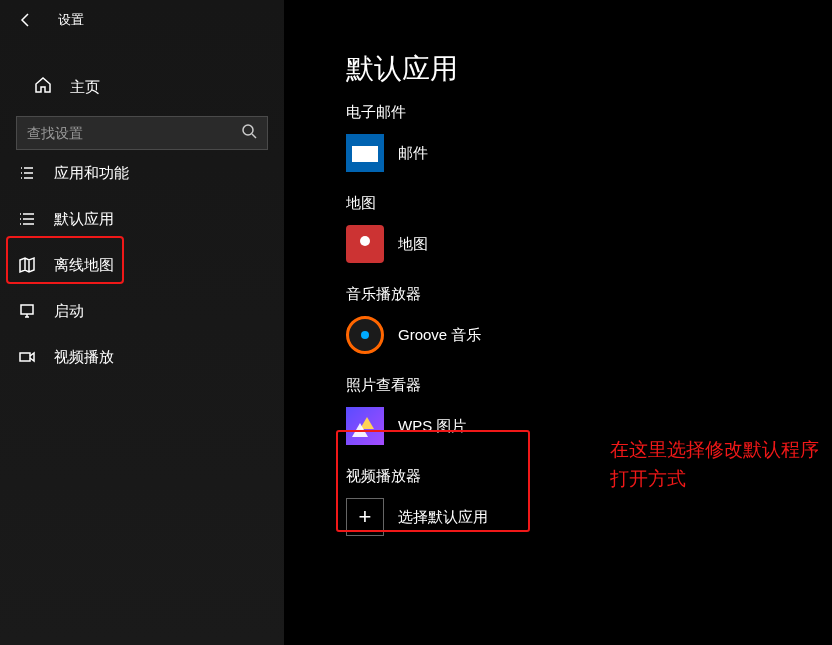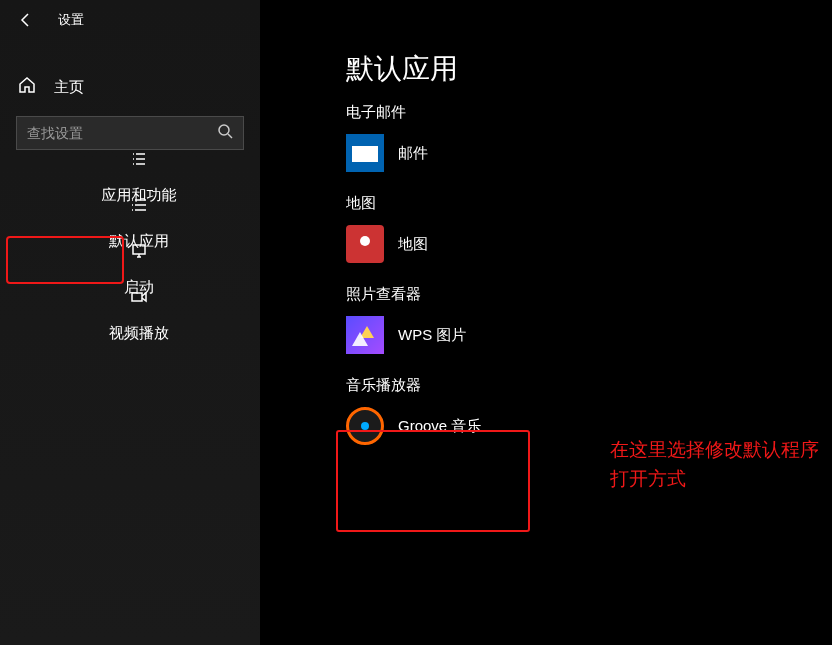--- a/index.html
+++ b/index.html
@@ -9,40 +9,40 @@
     background: #000;
     font-family: "Microsoft YaHei", "Segoe UI", sans-serif;
     color: #fff;
     overflow: hidden;
     position: relative;
   }
   .sidebar {
     position: absolute;
     left: 0;
     top: 0;
-    width: 260px;
+    width: 284px;
     height: 645px;
     background: #1a1a1a;
     background: linear-gradient(180deg, #161616, #1a1a1a);
   }
   .header {
     height: 40px;
     display: flex;
     align-items: center;
     padding-left: 18px;
     gap: 24px;
   }
   .back-icon { width: 16px; height: 16px; display: flex; align-items: center; justify-content: center; cursor: pointer; }
   .back-icon svg { stroke: #fff; }
   .header-title { font-size: 13px; color: #fff; }
   .home-row {
     display: flex;
     align-items: center;
     height: 42px;
-    padding-left: 18px;
+    padding-left: 34px;
     gap: 18px;
     margin-top: 26px;
     cursor: pointer;
   }
   .home-icon svg { stroke: #fff; fill: none; }
   .home-label { font-size: 15px; color: #fff; }
   .search-row {
     margin: 8px 16px 0 16px;
   }
   .search-box {
@@ -69,21 +69,20 @@
     color: #fff;
   }
   .nav-item {
     display: flex;
     align-items: center;
     height: 46px;
     padding-left: 18px;
     gap: 18px;
     cursor: pointer;
     color: #fff;
-    flex-direction: column;
   }
   .nav-item .nav-icon { width: 18px; height: 18px; display: flex; align-items: center; justify-content: center; }
   .nav-item .nav-icon svg { stroke: #fff; }
   .nav-item .nav-label { font-size: 15px; }
   .nav-highlight {
     position: absolute;
     left: 6px;
     top: 236px;
     width: 118px;
     height: 48px;
@@ -218,20 +217,28 @@
 
   <div class="nav-item">
     <span class="nav-icon">
       <svg width="18" height="18" viewBox="0 0 18 18" fill="none" stroke-width="1.5">
           <path d="M2 4h1M5 4h11M2 9h1M5 9h11M2 14h1M5 14h11"></path>
         </svg>
     </span>
     <span class="nav-label">默认应用</span>
   </div>
 
+  <div class="nav-item">
+    <span class="nav-icon">
+      <svg width="18" height="18" viewBox="0 0 18 18" fill="none" stroke-width="1.5">
+          <path d="M2 4 L7 2 L11 4 L16 2 V14 L11 16 L7 14 L2 16 Z M7 2 V14 M11 4 V16"></path>
+        </svg>
+    </span>
+    <span class="nav-label">离线地图</span>
+  </div>
 
 
   <div class="nav-item">
     <span class="nav-icon">
       <svg width="18" height="18" viewBox="0 0 18 18" fill="none" stroke-width="1.5">
           <rect x="3" y="3" width="12" height="9"></rect>
           <path d="M7 15h4 M9 12v3"></path>
         </svg>
     </span>
     <span class="nav-label">启动</span>
@@ -263,31 +270,38 @@
 
   <div class="category">
     <div class="category-label">地图</div>
     <div class="app-row">
       <div class="app-icon icon-maps"></div>
       <div class="app-name">地图</div>
     </div>
   </div>
 
   <div class="category">
+    <div class="category-label">音乐播放器</div>
+    <div class="app-row">
+      <div class="app-icon icon-groove"></div>
+      <div class="app-name">Groove 音乐</div>
+    </div>
+  </div>
+
+  <div class="category">
     <div class="category-label">照片查看器</div>
     <div class="app-row">
       <div class="app-icon icon-wps"></div>
       <div class="app-name">WPS 图片</div>
     </div>
   </div>
 
   <div class="category">
-    <div class="category-label">音乐播放器</div>
-    <div class="app-row">
-      <div class="app-icon icon-groove"></div>
-      <div class="app-name">Groove 音乐</div>
-    </div>
-  </div>
-
+    <div class="category-label">视频播放器</div>
+    <div class="app-row">
+      <div class="plus-box">+</div>
+      <div class="app-name">选择默认应用</div>
+    </div>
+  </div>
 </div>
 
 <div class="photo-highlight"></div>
 <div class="annotation">在这里选择修改默认程序打开方式</div>
 
 </body></html>

